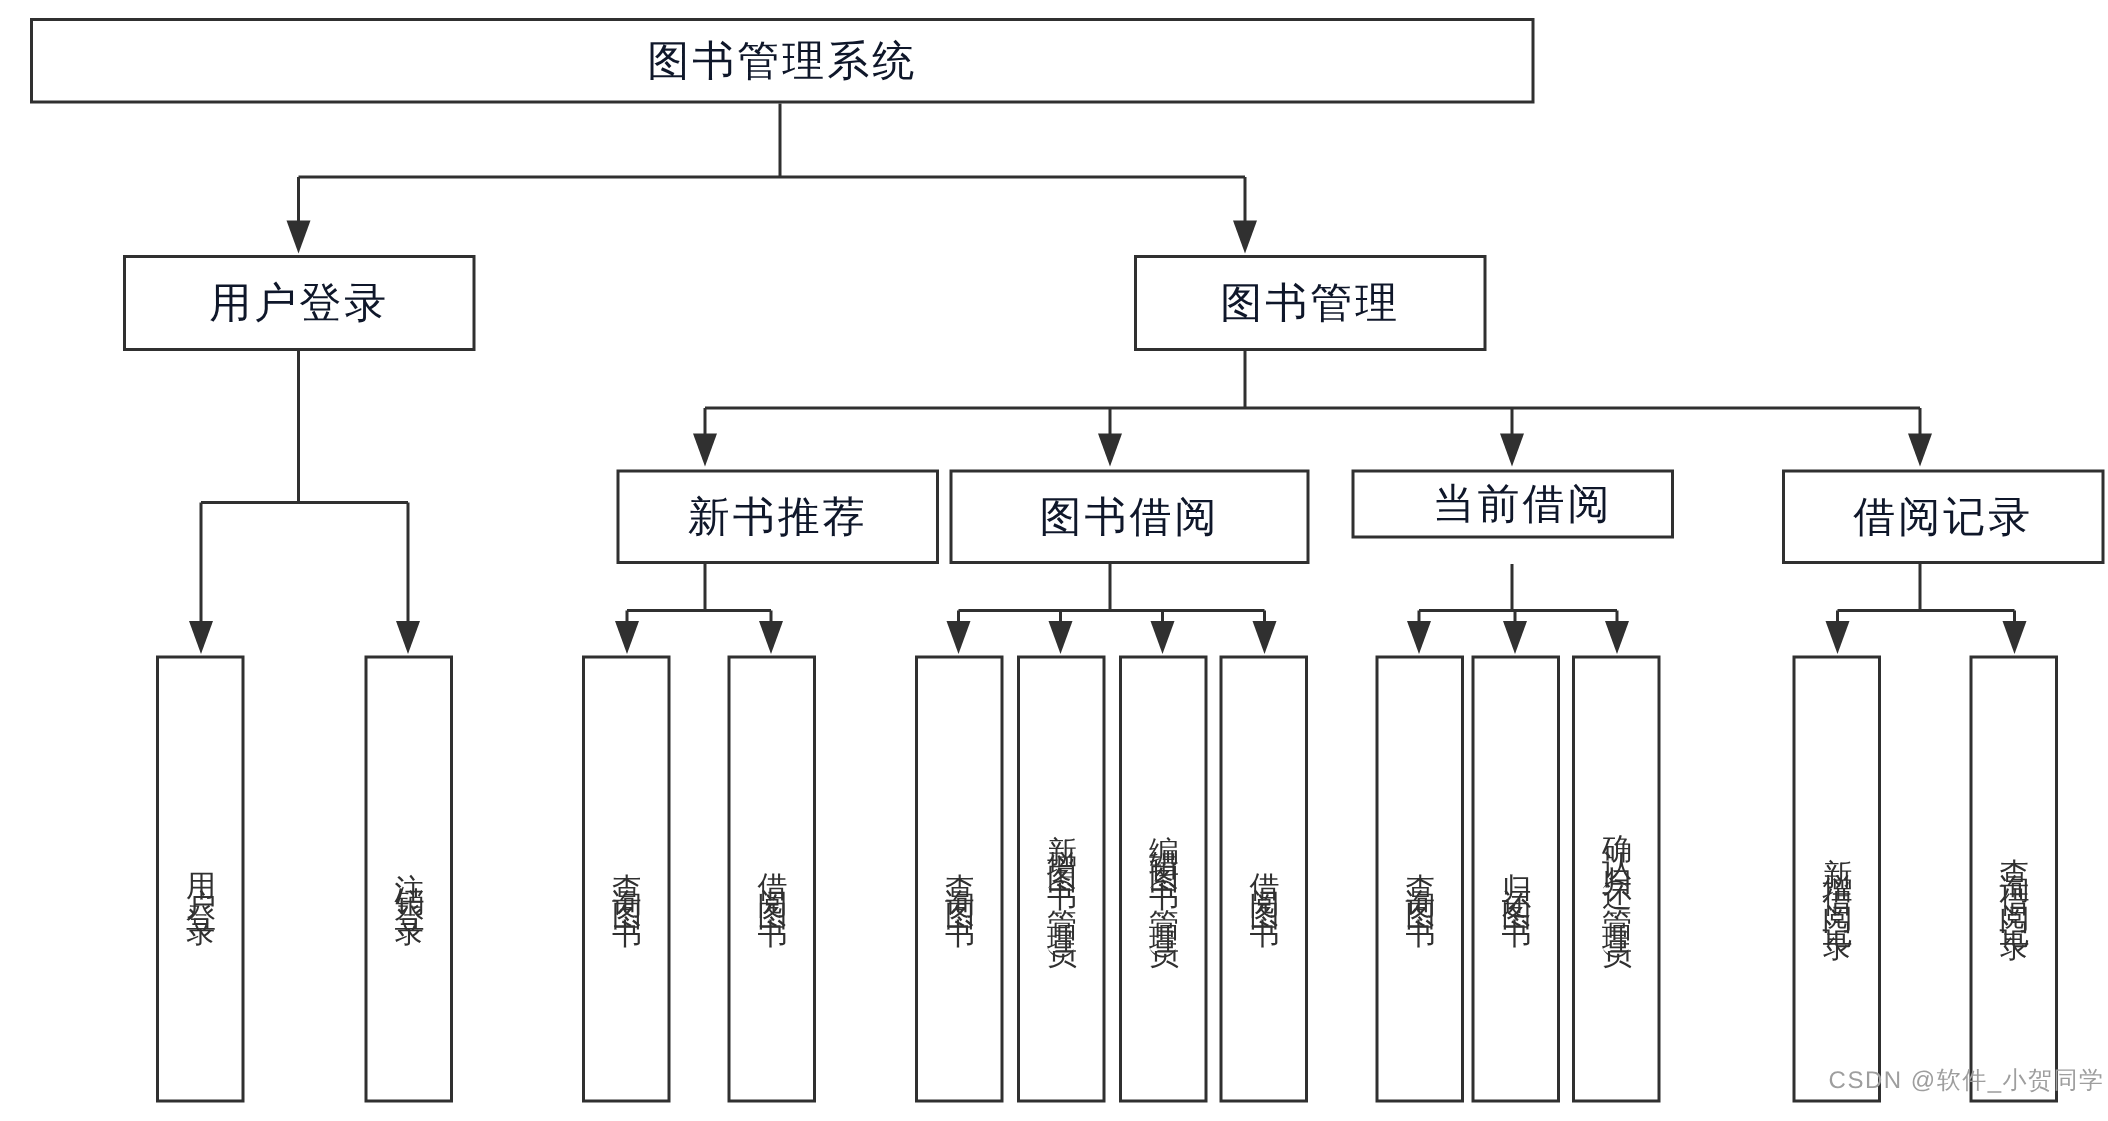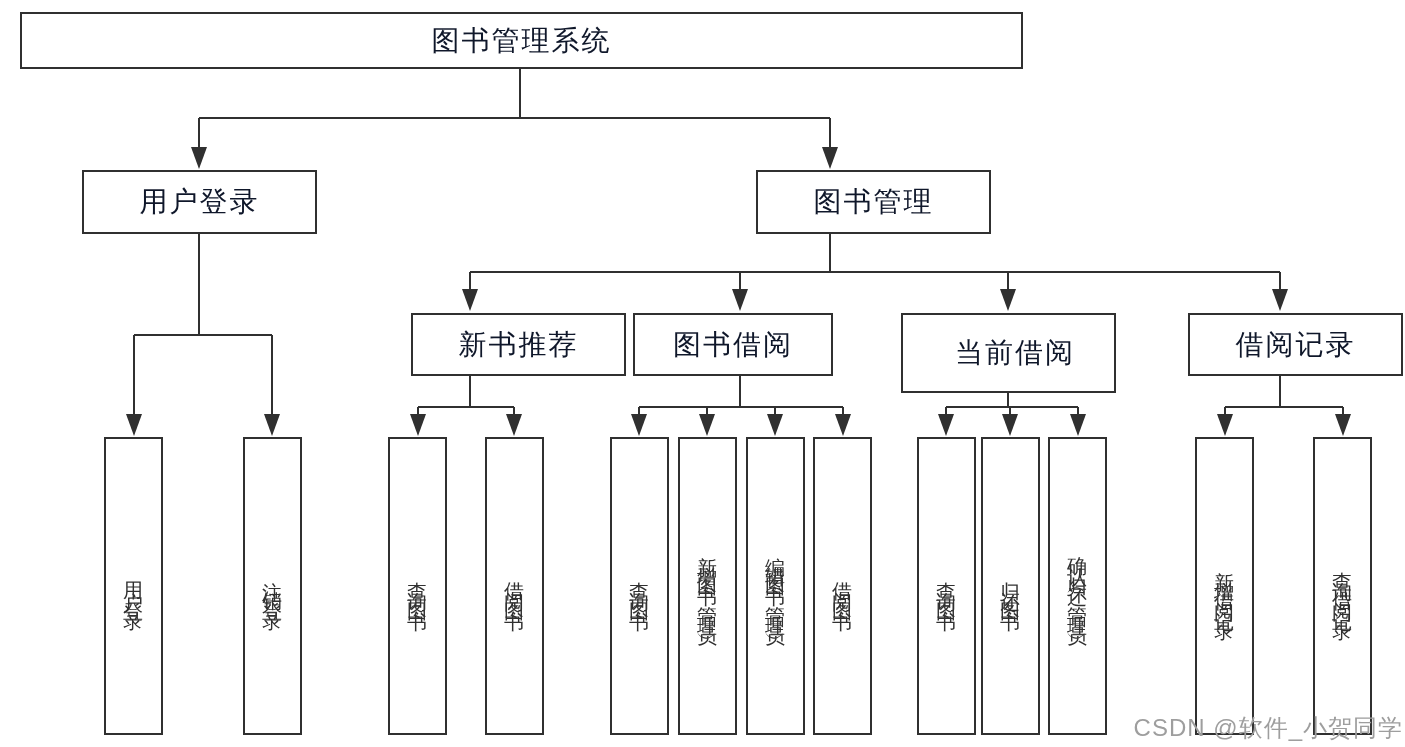--- a/index.html
+++ b/index.html
@@ -36,43 +36,43 @@
     line-height: 1.1;
     color: #303030;
   }
   
   .n-root { left: 20px;  top: 12px;  width: 1003px; height: 57px; }
   
   .n-l1a  { left: 82px;  top: 170px; width: 235px;  height: 64px; }
   .n-l1b  { left: 712px; top: 170px; width: 235px;  height: 64px; margin-left: 44px; }
   
   .n-l2a  { left: 363px;  top: 313px; width: 215px; height: 63px; margin-left: 48px; }
-  .n-l2b  { left: 633px;  top: 313px; width: 200px; height: 63px; }
-  .n-l2c  { left: 901px;  top: 313px; width: 215px; height: 80px; padding-left: 13px; }
+  .n-l2b  { left: 633px;  top: 313px; width: 240px; height: 63px; }
+  .n-l2c  { left: 901px;  top: 313px; width: 215px; height: 46px; padding-left: 13px; }
   .n-l2d  { left: 1172px; top: 313px; width: 215px; height: 63px; margin-left: 16px; }
   
   .leaf { top: 437px; height: 298px; width: 59px; }
   .lf1  { left: 104px; }
   .lf2  { left: 243px; }
   .lf3  { left: 388px; }
   .lf4  { left: 485px; }
   .lf5  { left: 610px; }
   .lf6  { left: 678px; }
   .lf7  { left: 746px; }
   .lf8  { left: 813px; }
   .lf9  { left: 917px; }
   .lf10 { left: 981px; }
   .lf11 { left: 1048px; }
   .lf12 { left: 1195px; }
   .lf13 { left: 1313px; }
   .watermark {
     position: absolute;
     right: 2px;
-    bottom: 3px;
-    font-size: 24px;
+    bottom: 16px;
+    font-size: 16px;
     color: #9e9e9e;
     letter-spacing: 1px;
     z-index: 10;
     white-space: nowrap;
   }
 </style>
 </head>
 <body>
 
 <div class="stage">

